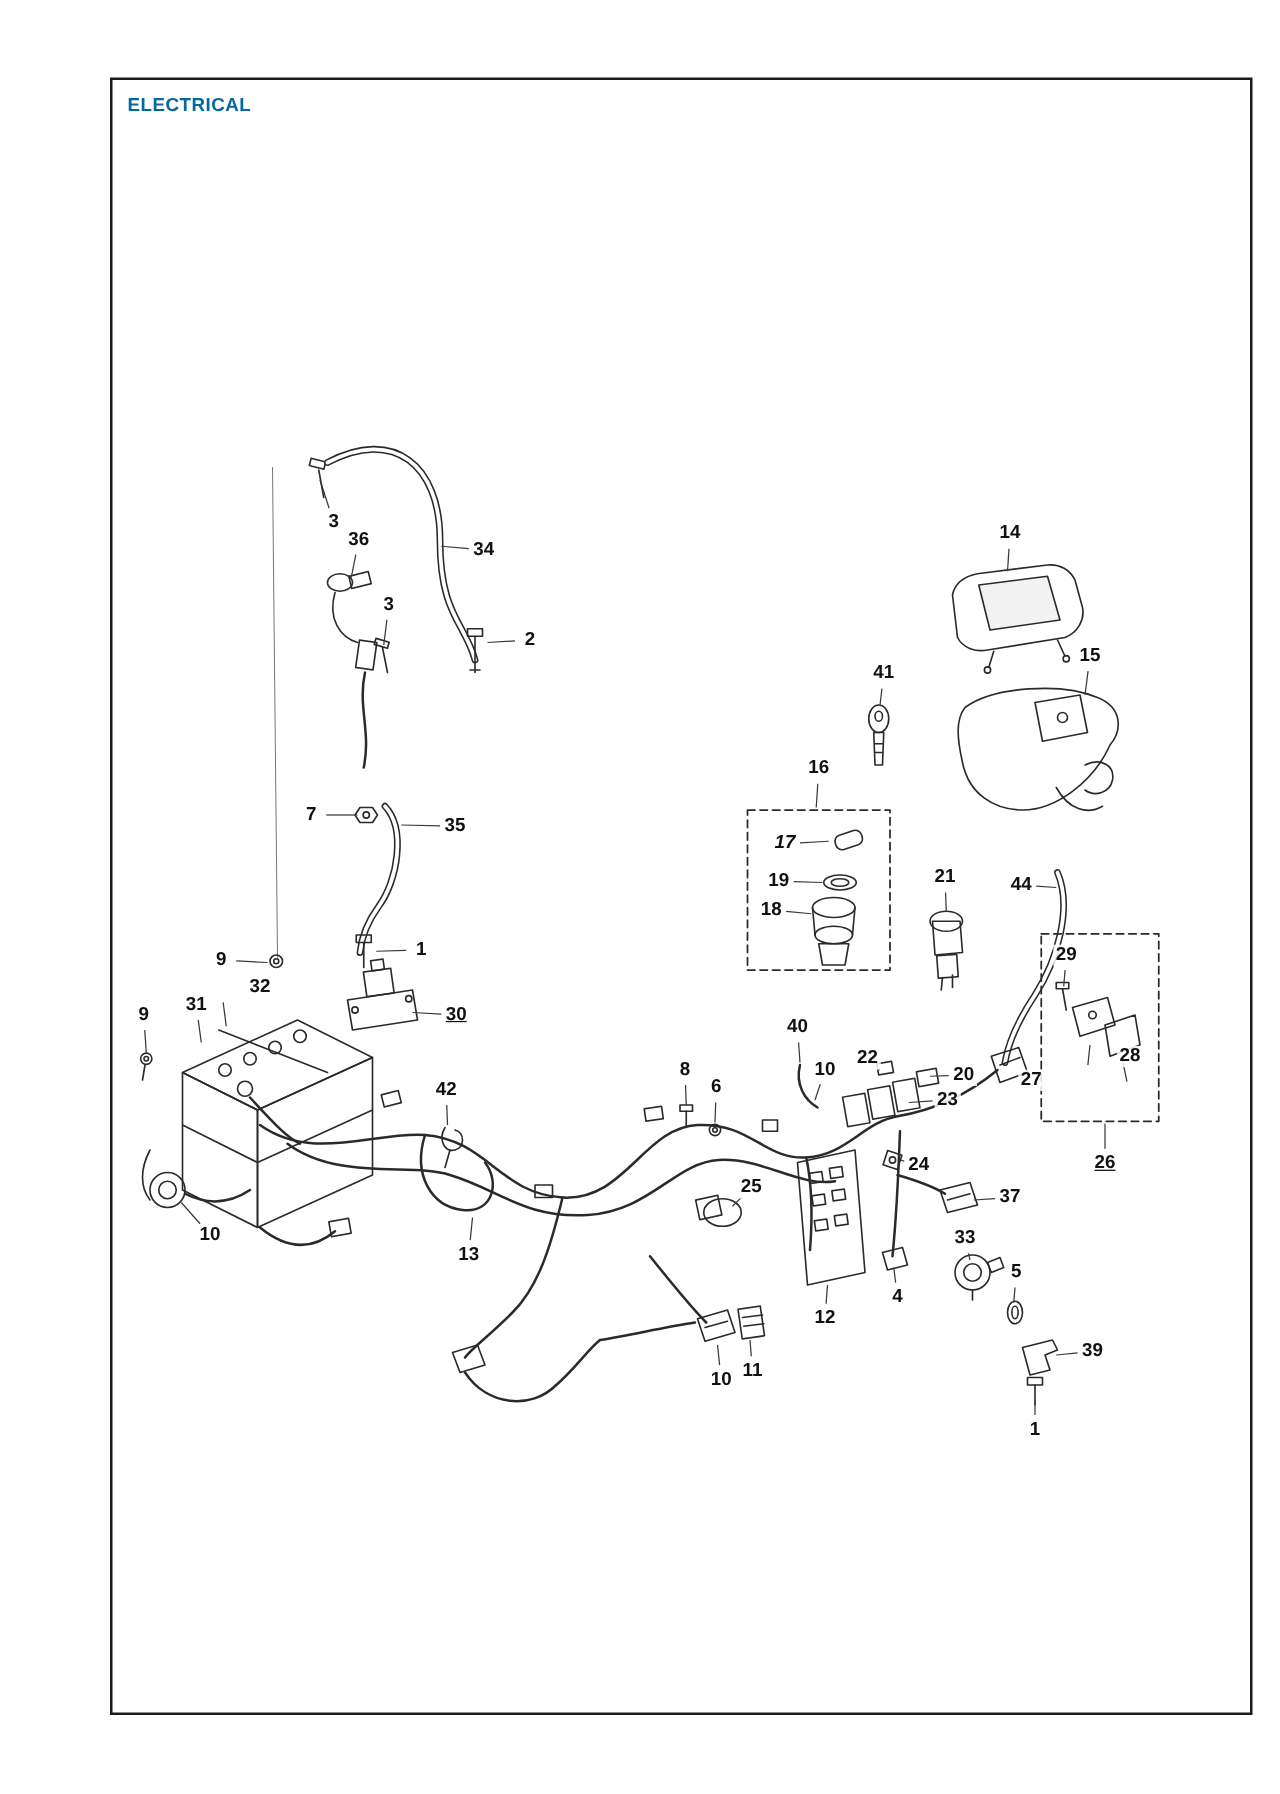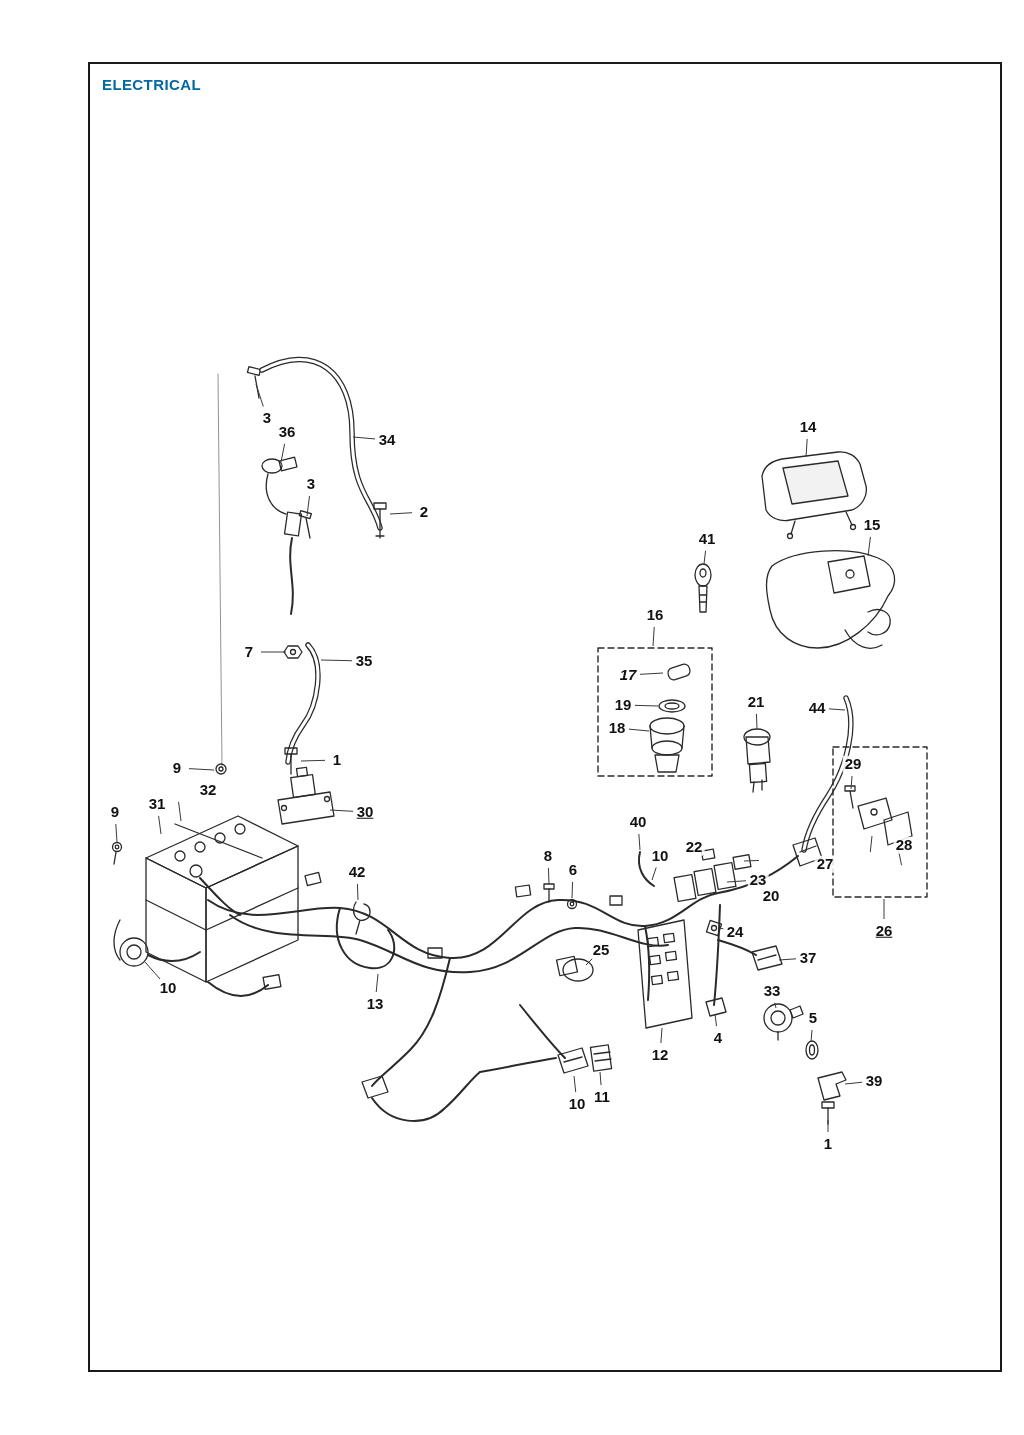--- a/index.html
+++ b/index.html
@@ -352,21 +352,21 @@
     <span class="callout" style="left: 177px; top: 768px;">9</span>
     <span class="callout" style="left: 337px; top: 760px;">1</span>
     <span class="callout" style="left: 188px; top: 790px; margin-left: 20px;">32</span>
     <span class="callout" style="left: 157px; top: 804px;">31</span>
     <span class="callout" style="left: 115px; top: 812px;">9</span>
     <span class="callout" style="left: 365px; top: 812px; text-decoration: underline;">30</span>
     <span class="callout" style="left: 853px; top: 764px;">29</span>
     <span class="callout" style="left: 638px; top: 822px;">40</span>
     <span class="callout" style="left: 660px; top: 856px;">10</span>
     <span class="callout" style="left: 694px; top: 847px;">22</span>
-    <span class="callout" style="left: 771px; top: 860px; margin-top: 36px;">20</span>
+    <span class="callout" style="left: 771px; top: 860px;">20</span>
     <span class="callout" style="left: 548px; top: 856px;">8</span>
     <span class="callout" style="left: 573px; top: 870px;">6</span>
     <span class="callout" style="left: 758px; top: 880px;">23</span>
     <span class="callout" style="left: 825px; top: 864px;">27</span>
     <span class="callout" style="left: 904px; top: 845px;">28</span>
     <span class="callout" style="left: 357px; top: 872px;">42</span>
     <span class="callout" style="left: 884px; top: 931px; text-decoration: underline;">26</span>
     <span class="callout" style="left: 735px; top: 932px;">24</span>
     <span class="callout" style="left: 601px; top: 950px;">25</span>
     <span class="callout" style="left: 808px; top: 958px;">37</span>

